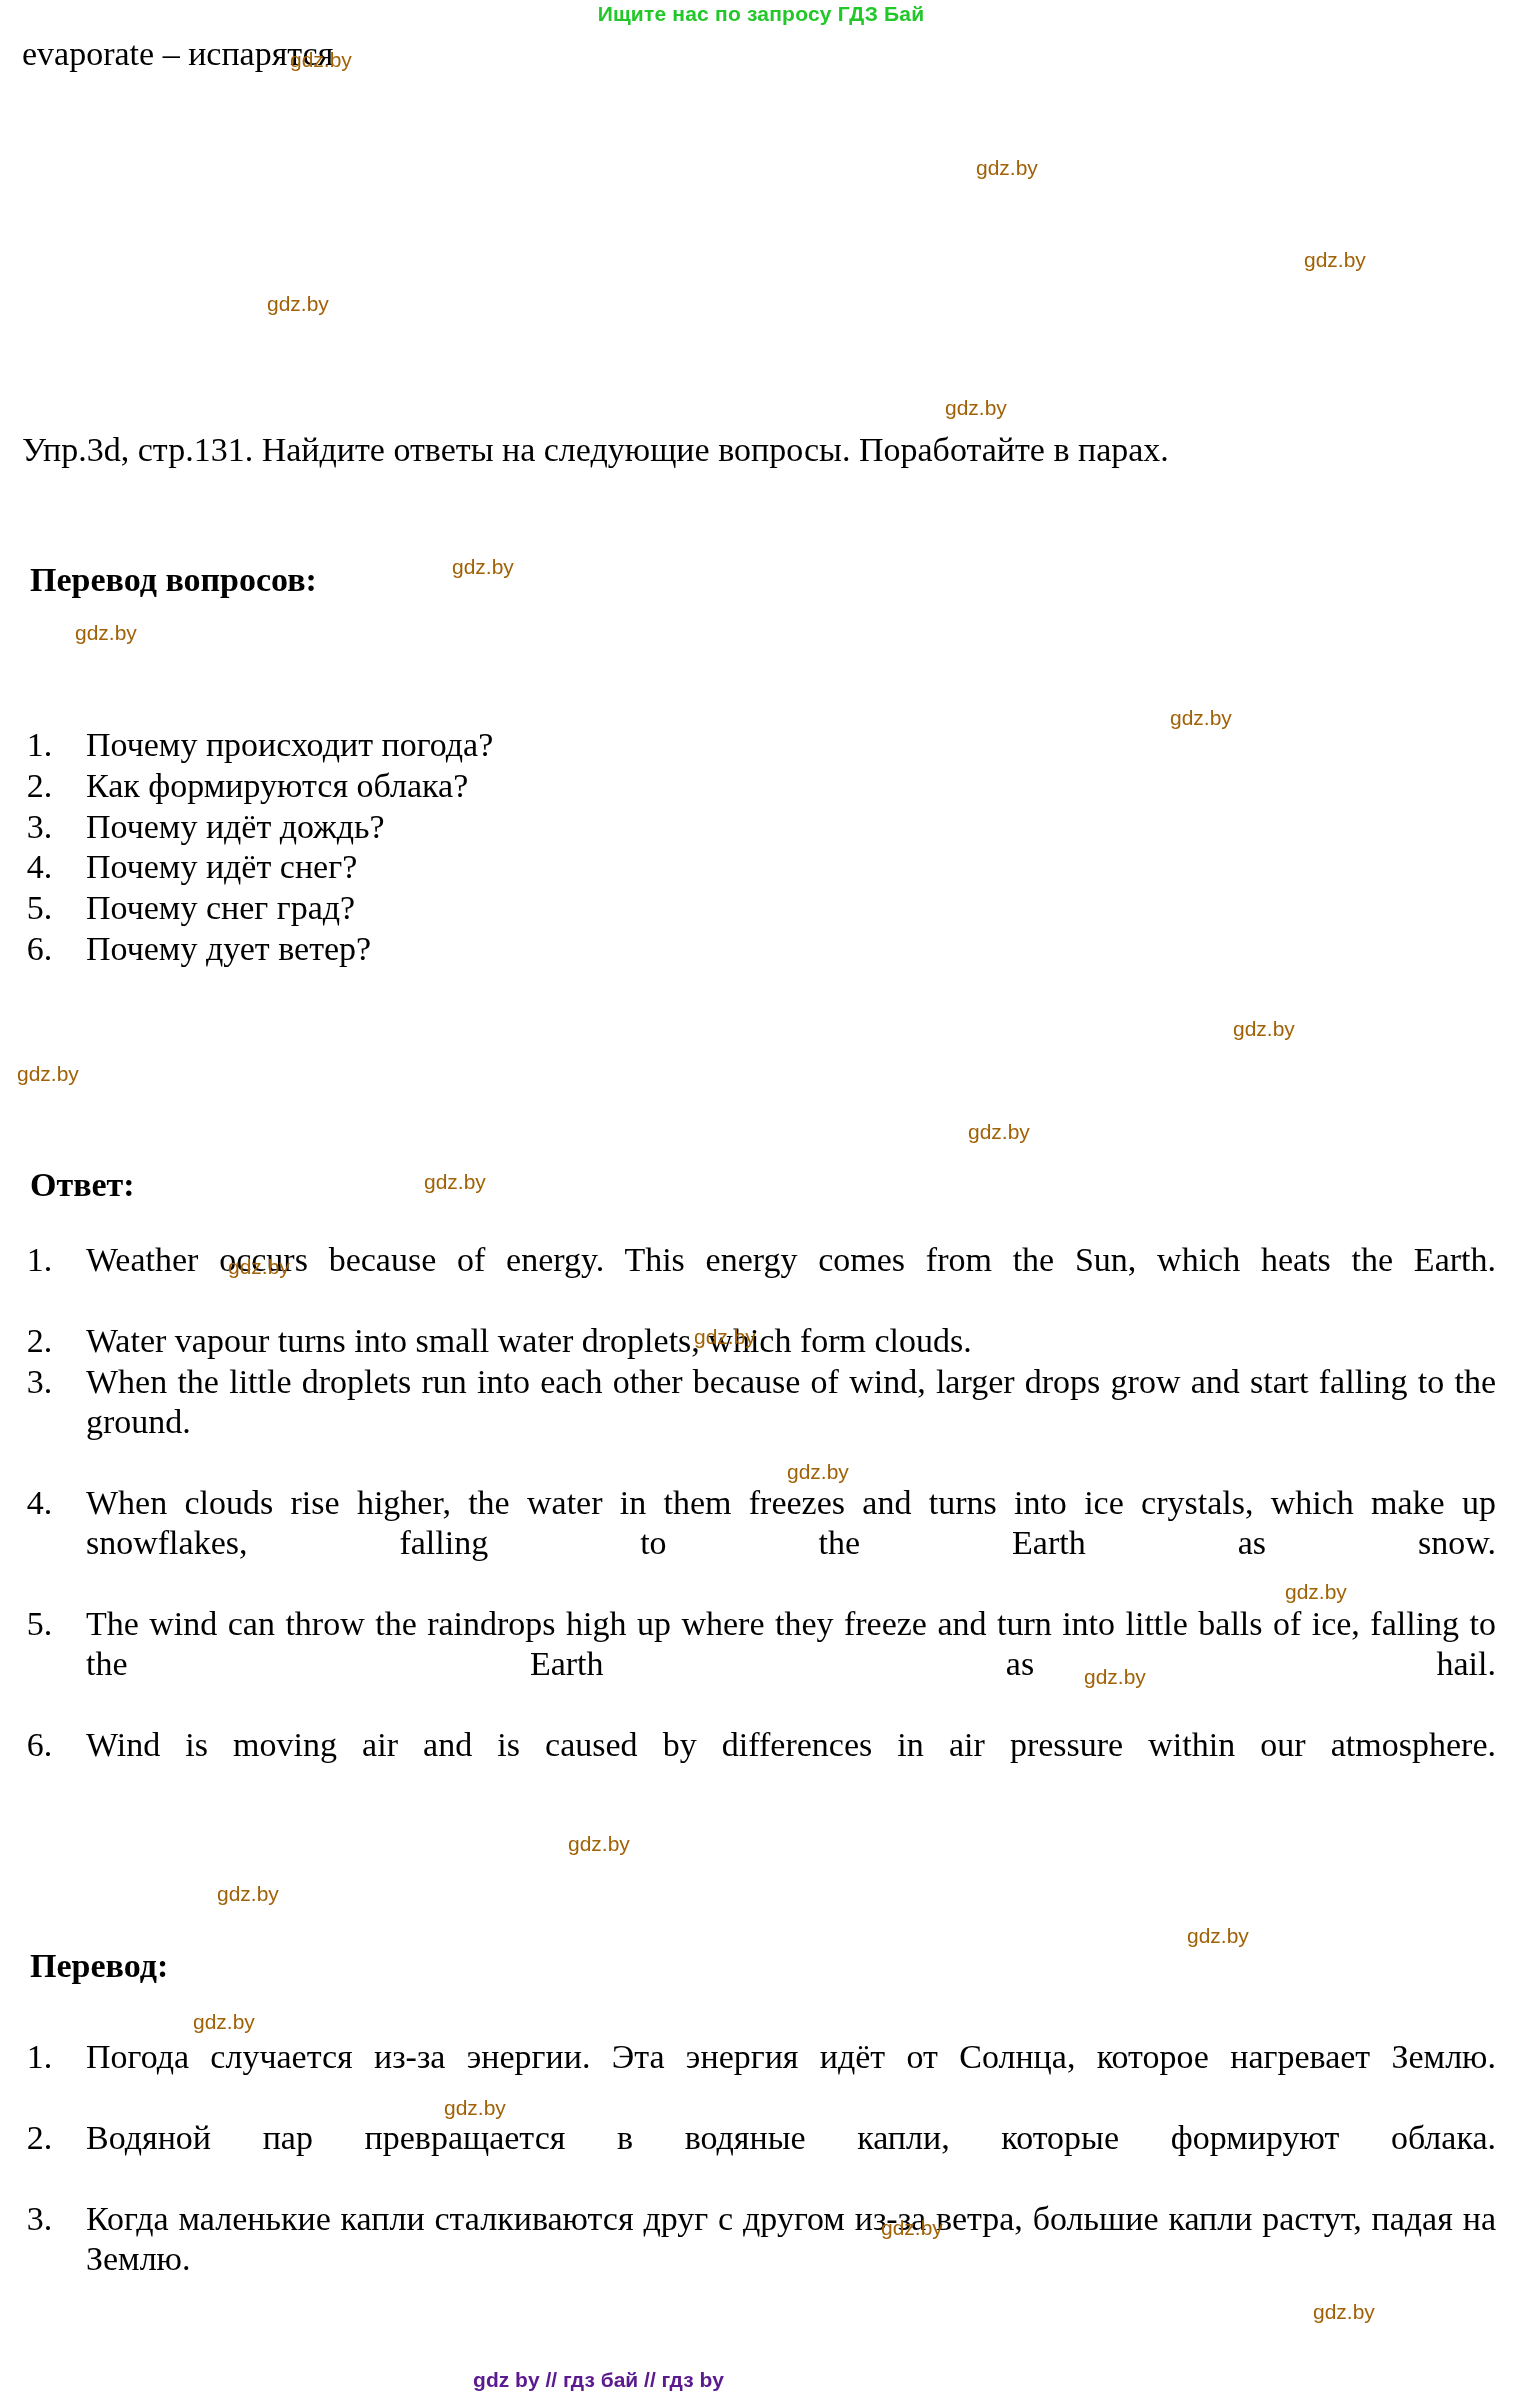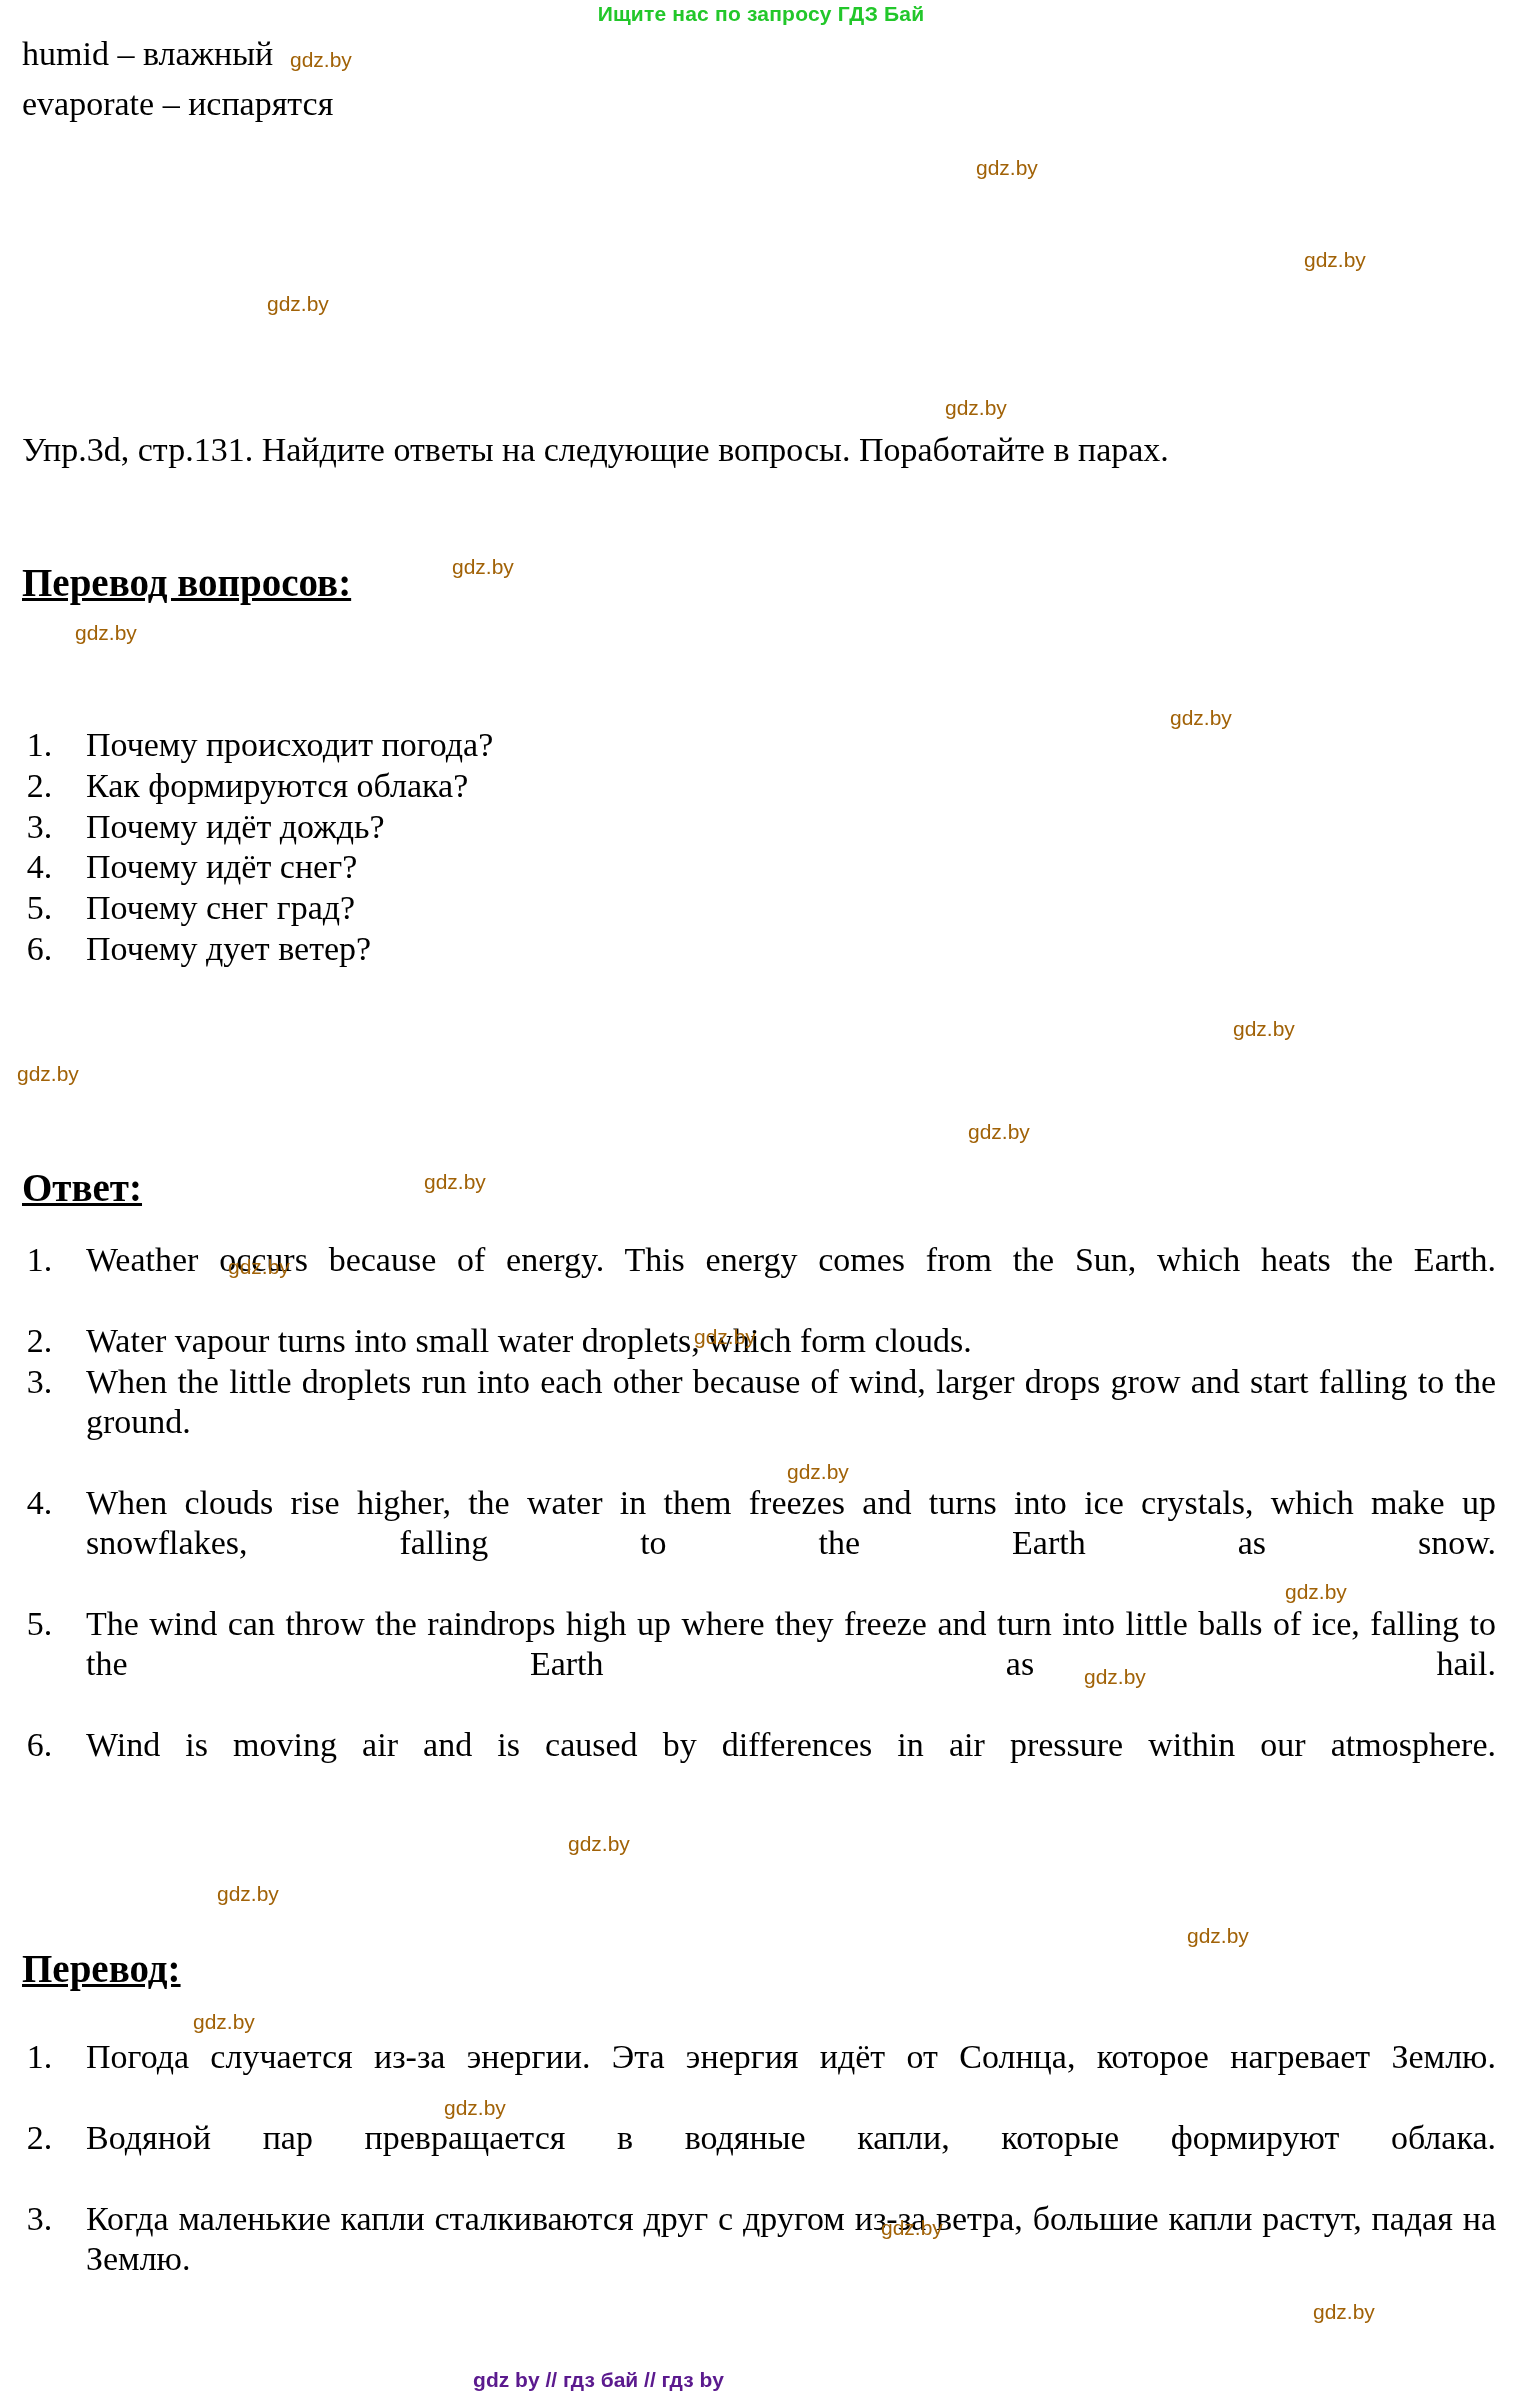--- a/index.html
+++ b/index.html
@@ -82,26 +82,25 @@
     width: 1474px;
     font-size: 34px;
     line-height: 1.17;
     text-align: justify;
     text-justify: inter-word;
   }
 
   
   .section-heading {
     position: absolute;
-    left: 0;
+    left: 8px;
     font-weight: bold;
-    font-size: 39px;
+    font-size: 34px;
     line-height: 1.0;
     white-space: nowrap;
-    text-decoration: underline;
   }
   #heading-questions { top: 563px; }
   #heading-answer    { top: 1168px; }
   #heading-translation { top: 1949px; }
 
   
   .num-list {
     position: absolute;
     left: 0;
     width: 1474px;
@@ -171,21 +170,20 @@
 </head>
 <body>
 
 <div id="page">
 
   <div class="promo-header">Ищите нас по запросу ГДЗ Бай</div>
 
   <div class="content">
 
     <div class="vocab">
-      <div class="vocab-line">humid – влажный</div>
       <div class="vocab-line">evaporate – испарятся</div>
     </div>
 
     <div class="task-instruction">Упр.3d, стр.131. Найдите ответы на следующие вопросы. Поработайте в парах.</div>
 
     <div class="section-heading" id="heading-questions">Перевод вопросов:</div>
 
     <ol class="num-list" id="questions-list">
       <li>
         <span class="marker">1.</span>

